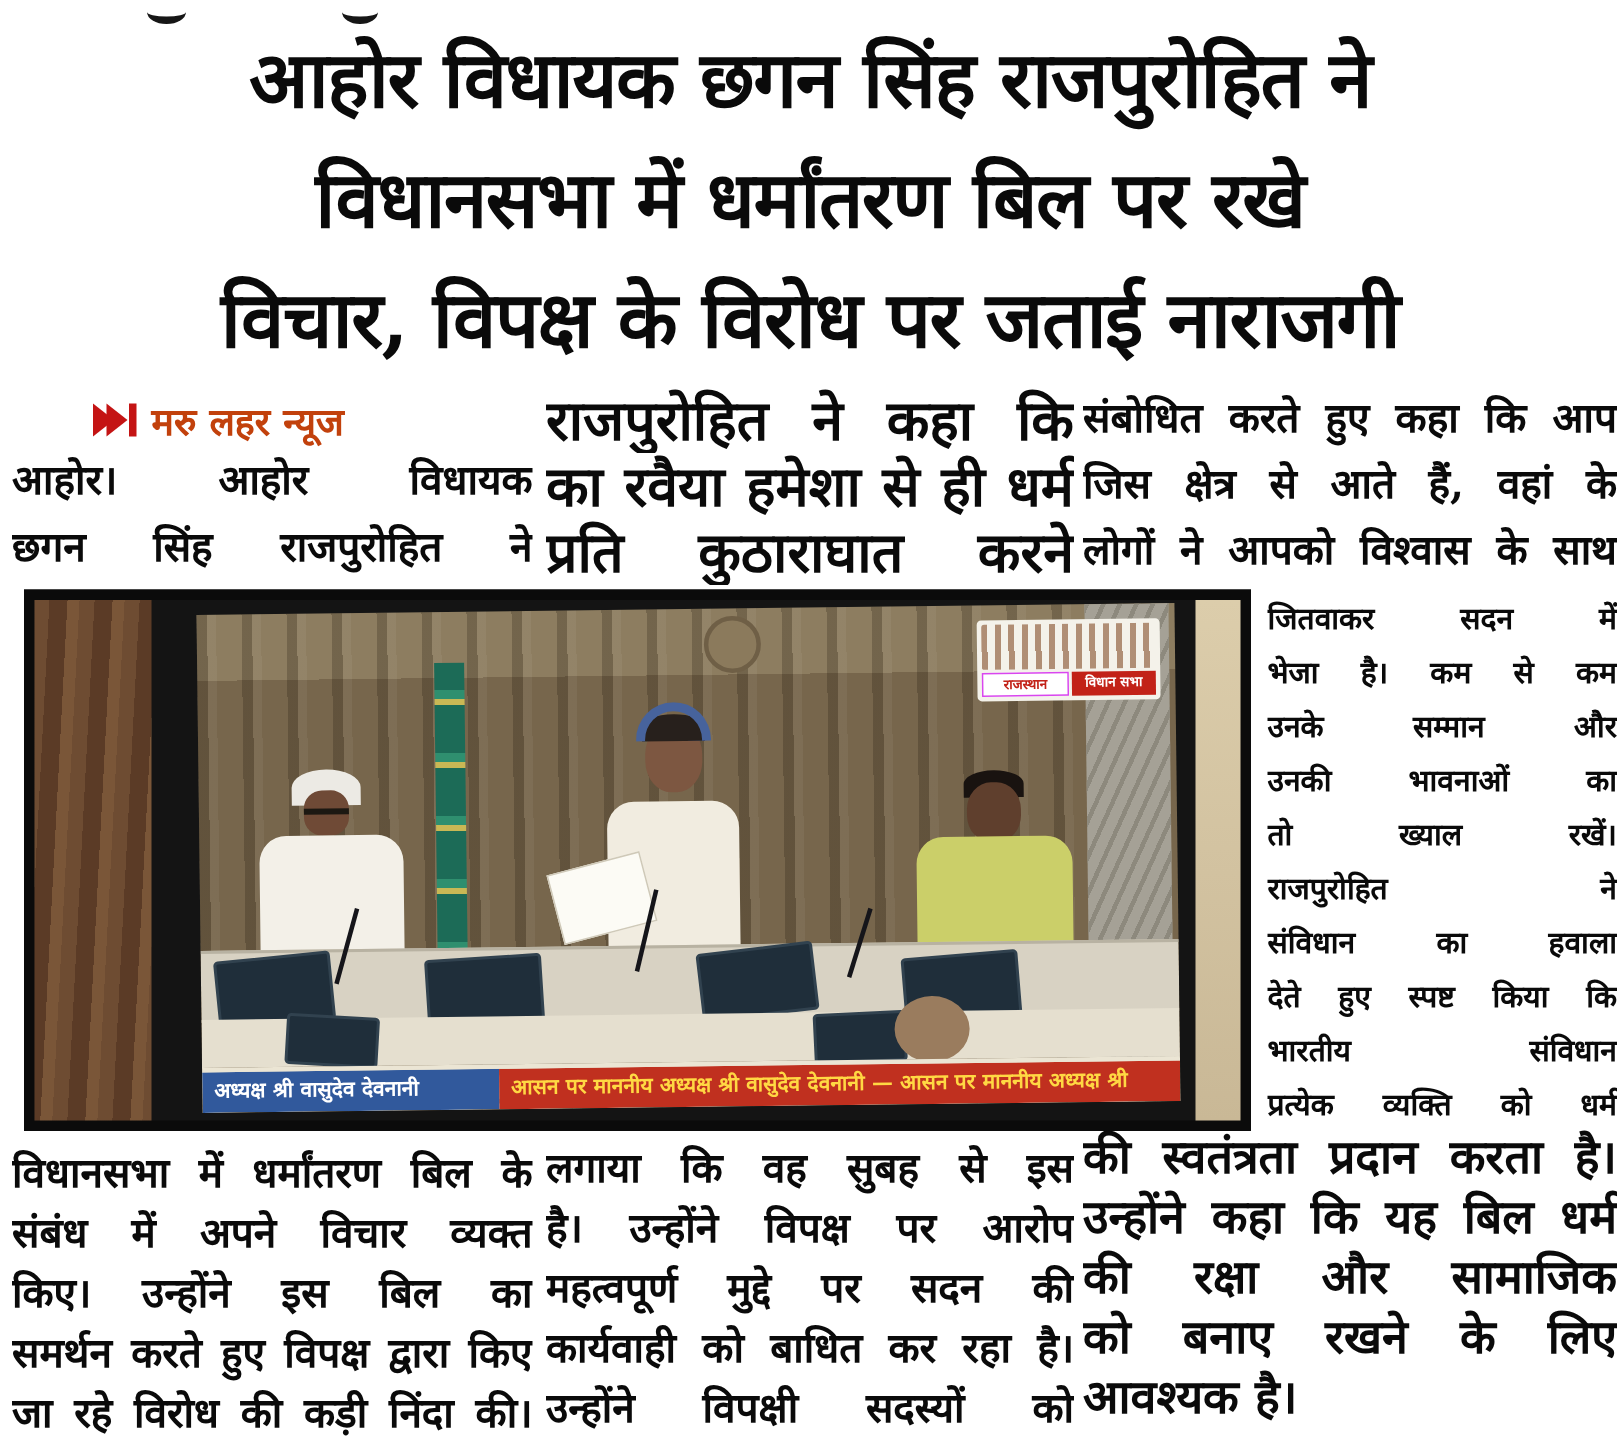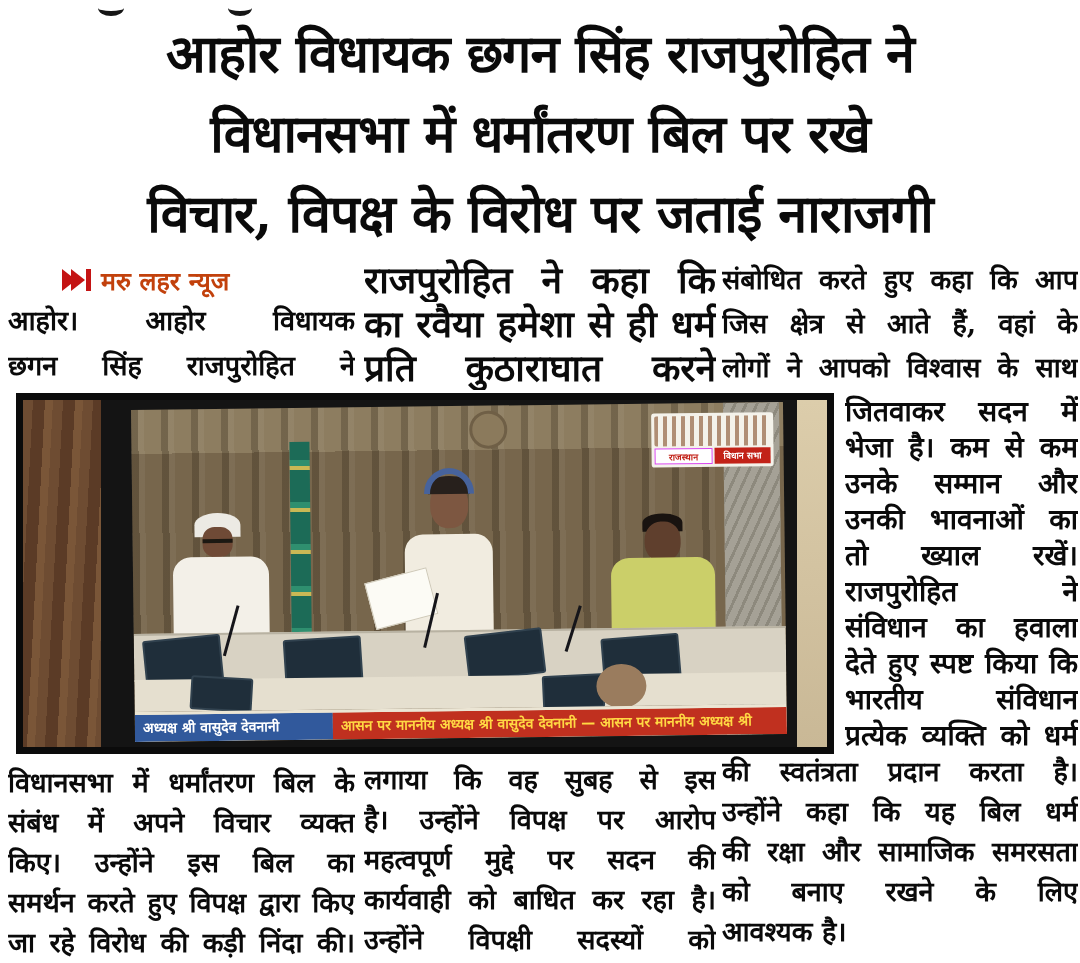--- a/index.html
+++ b/index.html
@@ -110,21 +110,21 @@
       <div class="jline">का रवैया हमेशा से ही धर्म के</div>
       <div class="jline last">प्रति कुठाराघात करने वाला रहा</div>
     </div>
 
   <div class="tblock justify-all" style="left:722px;top:258px;width:356px;--lh:44px;font-size:27px;">
       <div class="jline">संबोधित करते हुए कहा कि आप</div>
       <div class="jline">जिस क्षेत्र से आते हैं, वहां के</div>
       <div class="jline last">लोगों ने आपको विश्वास के साथ</div>
     </div>
 
-  <div class="tblock justify-all" style="left:845px;top:394px;width:233px;--lh:36px;font-size:28px;">
+  <div class="tblock justify-all" style="left:845px;top:394px;width:233px;--lh:36px;font-size:20px;">
       <div class="jline">जितवाकर सदन में</div>
       <div class="jline">भेजा है। कम से कम</div>
       <div class="jline">उनके सम्मान और</div>
       <div class="jline">उनकी भावनाओं का</div>
       <div class="jline">तो ख्याल रखें।</div>
       <div class="jline">राजपुरोहित ने</div>
       <div class="jline">संविधान का हवाला</div>
       <div class="jline">देते हुए स्पष्ट किया कि</div>
       <div class="jline">भारतीय संविधान</div>
       <div class="jline last">प्रत्येक व्यक्ति को धर्म</div>
@@ -206,21 +206,21 @@
     </div>
 
   <div class="tblock justify-all" style="left:364px;top:760px;width:352px;--lh:40px;font-size:27px;">
       <div class="jline">लगाया कि वह सुबह से इस</div>
       <div class="jline">है। उन्होंने विपक्ष पर आरोप</div>
       <div class="jline">महत्वपूर्ण मुद्दे पर सदन की</div>
       <div class="jline">कार्यवाही को बाधित कर रहा है।</div>
       <div class="jline last">उन्होंने विपक्षी सदस्यों को</div>
     </div>
 
-  <div class="tblock end-left" style="left:722px;top:752px;width:356px;--lh:40px;font-size:27px;">
+  <div class="tblock end-left" style="left:722px;top:752px;width:356px;--lh:40px;font-size:31px;">
       <div class="jline">की स्वतंत्रता प्रदान करता है।</div>
       <div class="jline">उन्होंने कहा कि यह बिल धर्म</div>
       <div class="jline">की रक्षा और सामाजिक समरसता</div>
       <div class="jline">को बनाए रखने के लिए</div>
       <div class="jline last">आवश्यक है।</div>
     </div>
 
 </div>
 
 </body></html>

